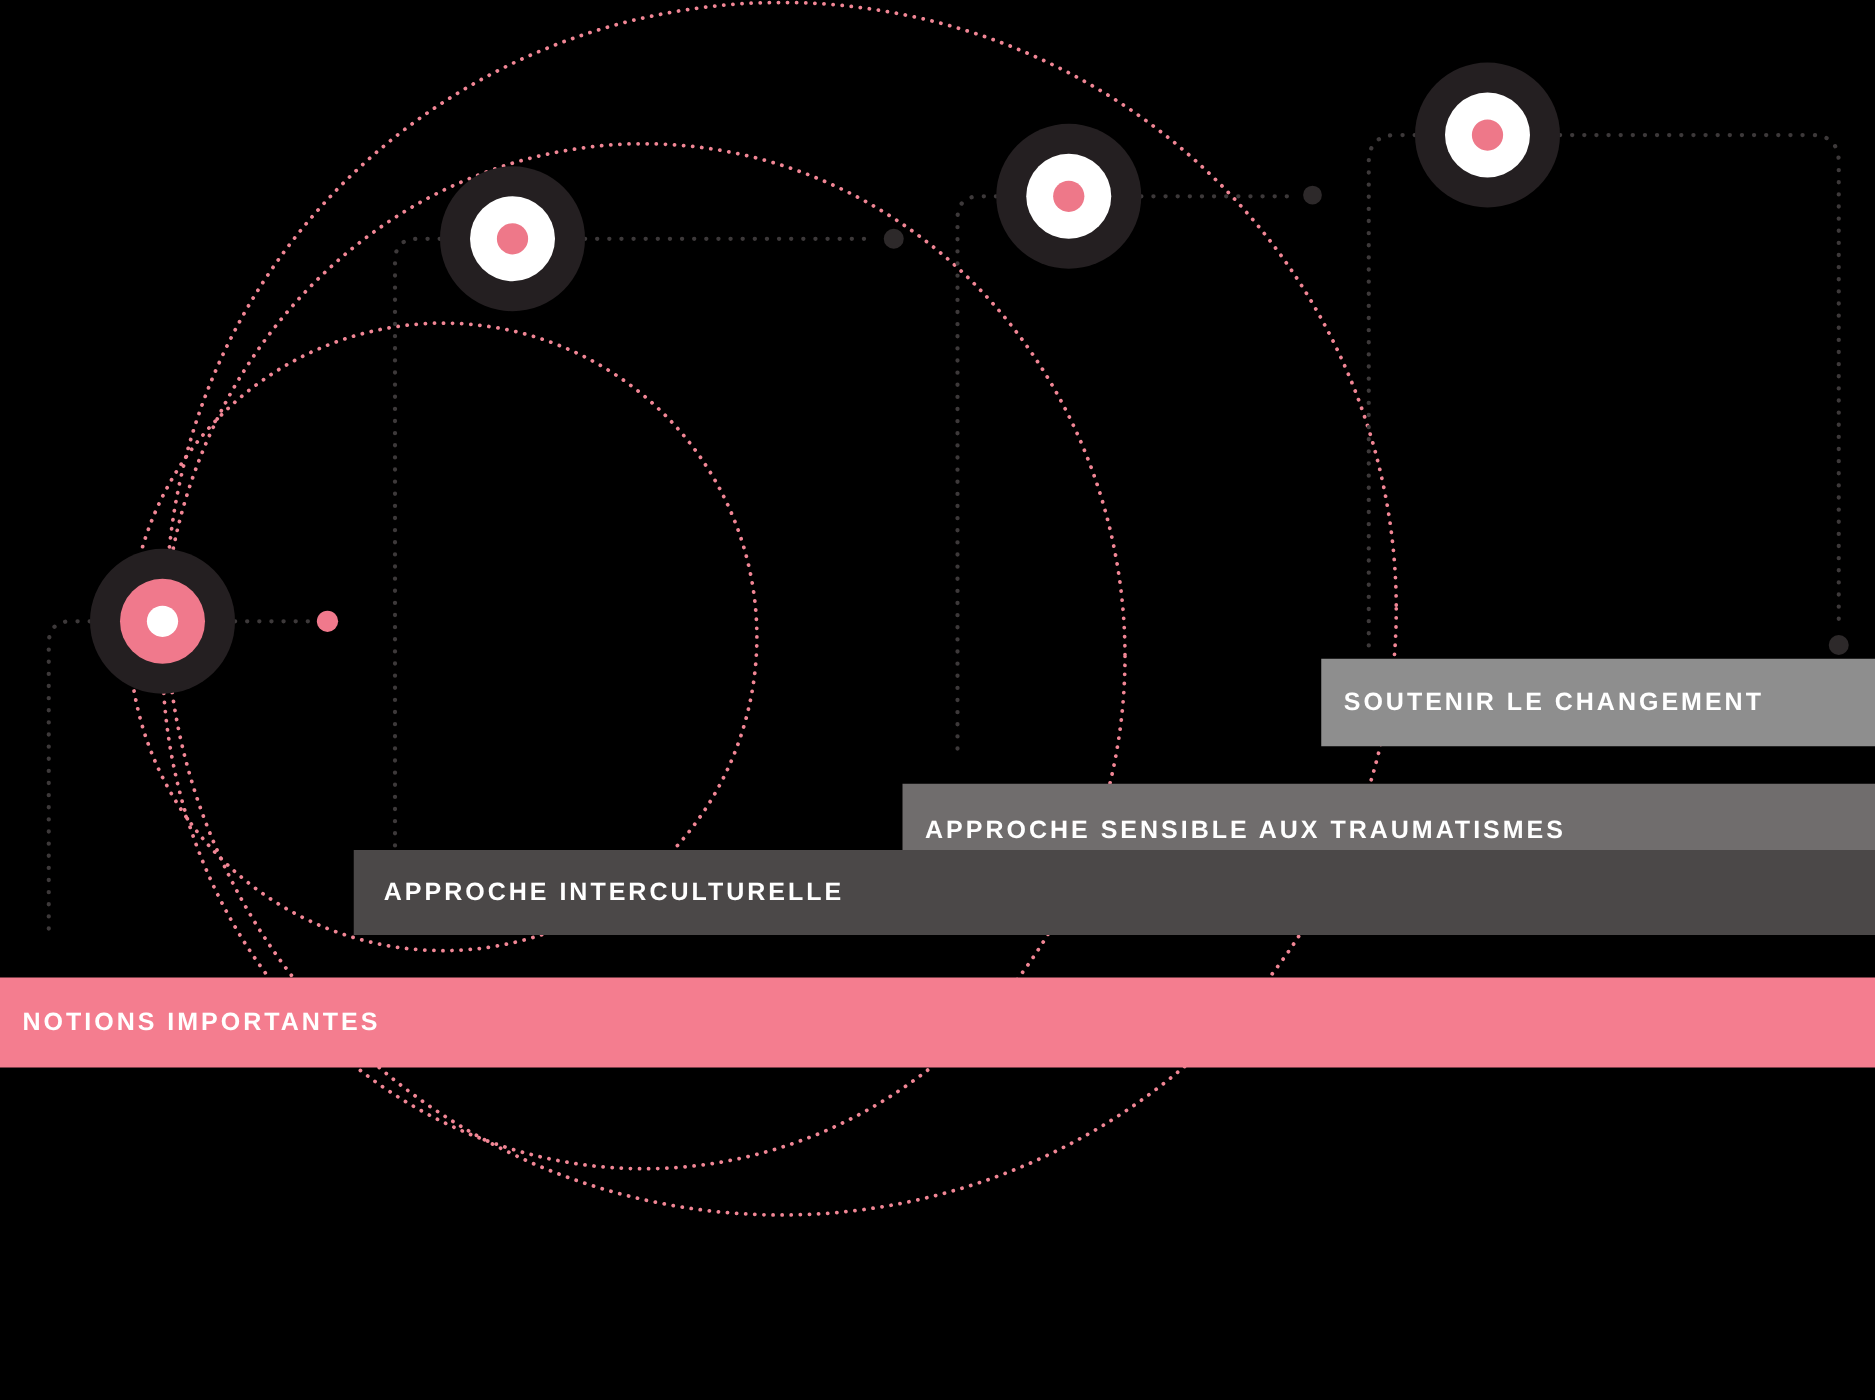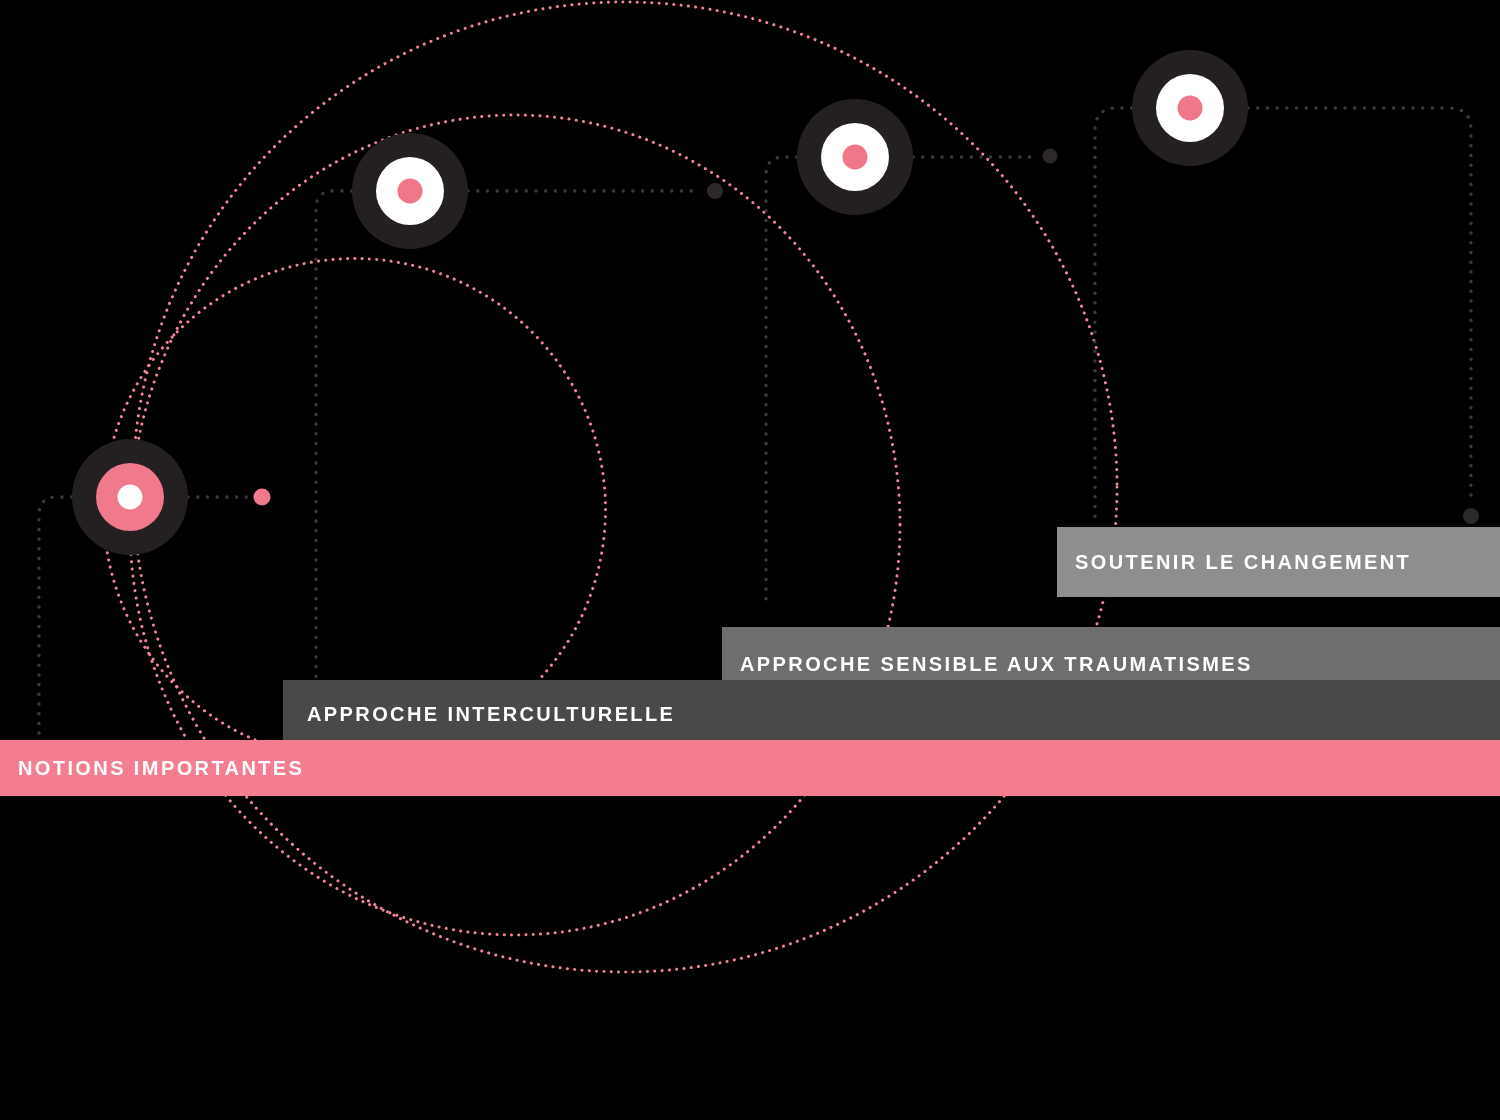--- a/index.html
+++ b/index.html
@@ -35,21 +35,21 @@
   .bar-label {
     color: #ffffff;
     font-weight: 700;
     font-size: 20px;
     letter-spacing: 2.4px;
     white-space: nowrap;
   }
   #bar-soutenir        { top: 527px; left: 1057px; height: 70px; background: #8E8E8E; }
   #bar-traumatismes    { top: 601px; left: 722px;  height: 74px; background: #706D6D; margin-top: 26px; }
   #bar-interculturelle { top: 680px; left: 283px;  height: 68px; background: #4B4848; padding-left: 24px; }
-  #bar-notions         { top: 740px; left: 0px;    height: 56px; background: #F47D8F; }
+  #bar-notions         { top: 782px; left: 0px;    height: 72px; background: #F47D8F; }
 
   
 </style>
 </head>
 <body>
 
 <div id="stage">
 
   <svg id="orbit-svg" width="1500" height="1120" viewBox="0 0 1500 1120">
 

